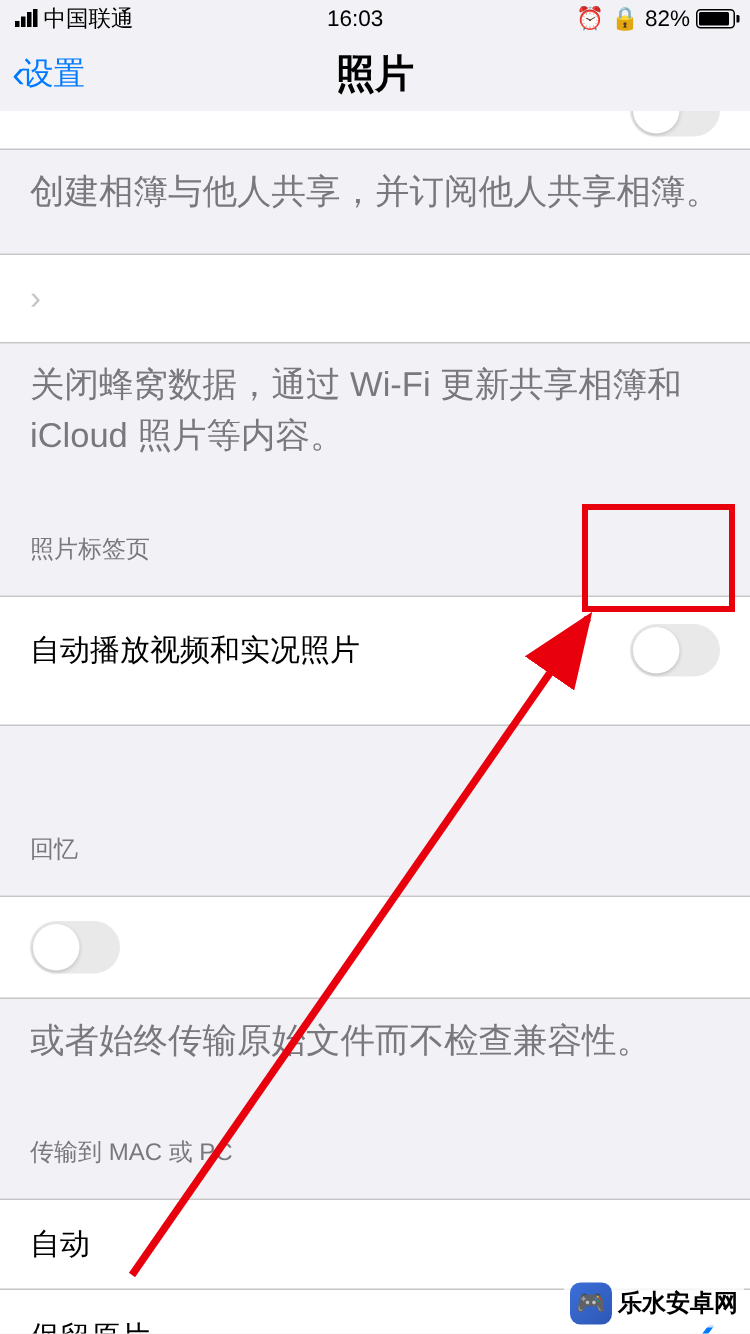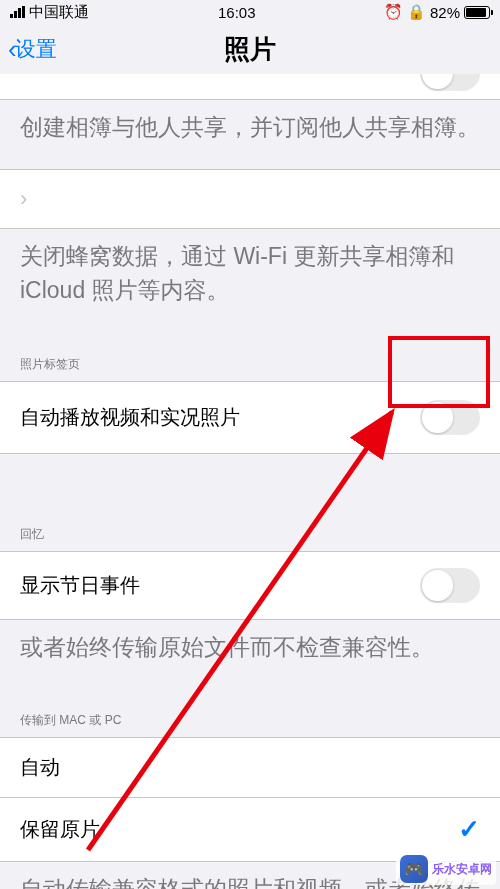--- a/index.html
+++ b/index.html
@@ -121,22 +121,22 @@
     .cell-border-bottom {
       border-bottom: 0.5px solid #c6c6c8;
     }
     .footer-text {
       padding: 10px 20px 24px 20px;
       font-size: 23px;
       color: #78787d;
       line-height: 1.5;
     }
     .header-text {
-      padding: 24px 20px 8px 20px;
-      font-size: 12px;
+      padding: 24px 20px 20px 20px;
+      font-size: 16px;
       color: #78787d;
     }
     .chevron-right {
       color: #c6c6c8;
       font-size: 22px;
       font-weight: 400;
     }
     .toggle {
       width: 60px;
       height: 35px;
@@ -205,23 +205,23 @@
       width: 28px;
       height: 28px;
       background: linear-gradient(135deg, #3b6fd9, #2d57b5);
       border-radius: 7px;
       display: flex;
       align-items: center;
       justify-content: center;
       font-size: 16px;
     }
     .wm-text {
-      font-size: 12px;
+      font-size: 16px;
       font-weight: 600;
-      color: #8b5cf6;
+      color: #000000;
     }
   </style>
 </head>
 <body>
 
 <div class="status-bar">
   <div class="status-left">
     <span class="signal-bars">
       <span></span>
         <span></span>
@@ -257,33 +257,32 @@
 
 <div class="footer-text">创建相簿与他人共享，并订阅他人共享相簿。</div>
 
 <div class="cell cell-border-top cell-border-bottom">
   <span class="chevron-right">›</span>
 </div>
 <div class="footer-text">关闭蜂窝数据，通过 Wi-Fi 更新共享相簿和 iCloud 照片等内容。</div>
 
 <div class="header-text">照片标签页</div>
 
-<div class="cell cell-border-top cell-border-bottom" style="padding-top:18px;padding-bottom:18px;">
+<div class="cell cell-border-top cell-border-bottom" style="padding-top:18px;padding-bottom:32px;">
   <span>自动播放视频和实况照片</span>
   <div class="toggle">
     <div class="toggle-knob"></div>
   </div>
 </div>
 
 <div style="height:48px;"></div>
 
 <div class="header-text">回忆</div>
 
 <div class="cell cell-border-top cell-border-bottom">
-  <span>显示节日事件</span>
   <div class="toggle">
     <div class="toggle-knob"></div>
   </div>
 </div>
 <div class="footer-text">或者始终传输原始文件而不检查兼容性。</div>
 
 <div class="header-text">传输到 MAC 或 PC</div>
 
 <div class="cell cell-border-top">
   <span>自动</span>

